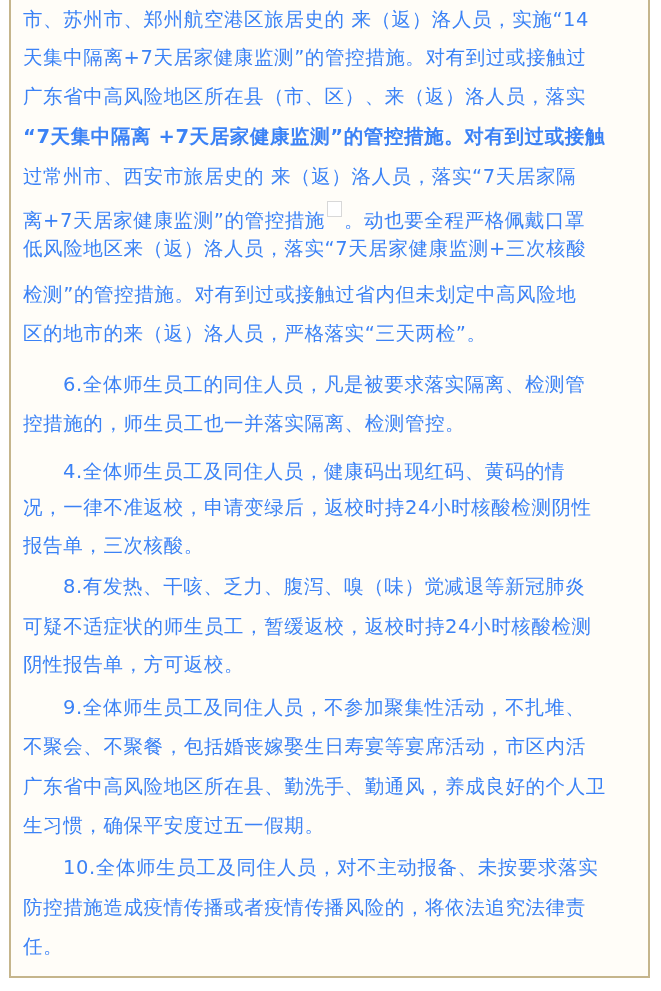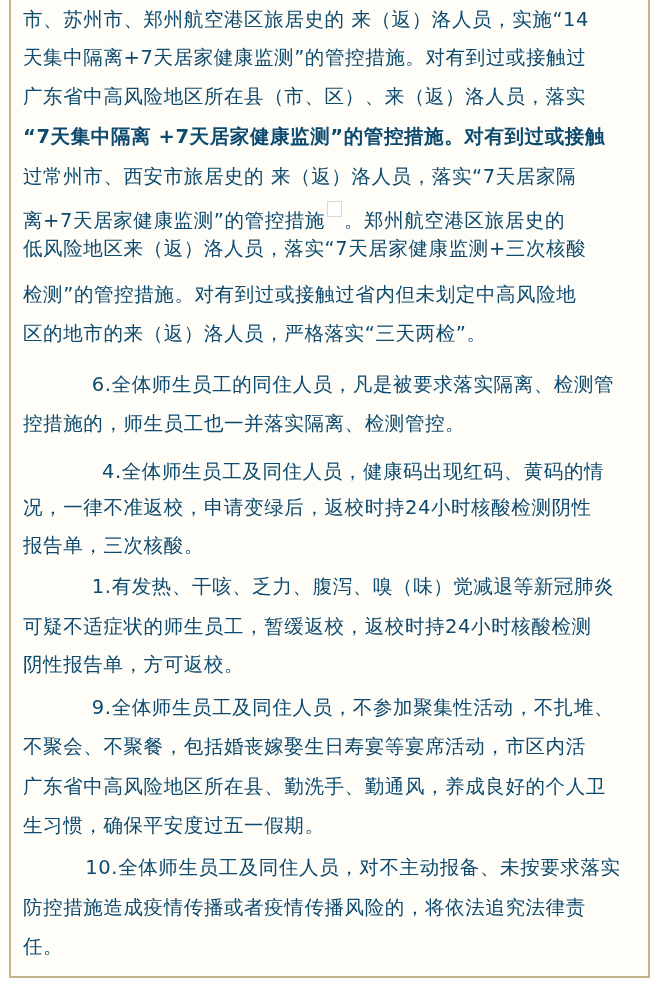--- a/index.html
+++ b/index.html
@@ -30,25 +30,25 @@
     margin: 0;
   }
   .line {
     display: block;
     position: absolute;
     left: 12px;
     width: 620px;
     height: 30px;
     font-size: 19.5px;
     line-height: 30px;
-    color: #0c4a6e;
+    color: #3b82f6;
     white-space: nowrap;
     letter-spacing: 0.6px;
   }
-  .line.indent { left: 52px; width: 580px; text-align: center; }
+  .line.indent { left: 52px; width: 580px; }
   .missing-glyph {
     display: inline-block;
     width: 13px;
     height: 14px;
     border: 1px solid #d8d8d8;
     background: #ffffff;
     vertical-align: 10px;
     margin: 0 2px;
   }
 </style>
@@ -57,40 +57,40 @@
 
 <div class="article-box">
 
   <div class="paragraph">
     <span class="line" style="top:7px">市、苏州市、郑州航空港区旅居史的 来（返）洛人员，实施“14</span>
     <span class="line" style="top:45px">天集中隔离+7天居家健康监测”的管控措施。对有到过或接触过</span>
     <span class="line" style="top:84px">广东省中高风险地区所在县（市、区）、来（返）洛人员，落实</span>
     <span class="line" style="top:124px; font-weight:bold">“7天集中隔离 +7天居家健康监测”的管控措施。对有到过或接触</span>
     <span class="line" style="top:164px">过常州市、西安市旅居史的 来（返）洛人员，落实“7天居家隔</span>
     <span class="line" style="top:203px">
-      <span>离+7天居家健康监测”的管控措施</span><span class="missing-glyph"></span><span>。郑州航空港区旅居史的</span>
+      <span>离+7天居家健康监测”的管控措施</span><span class="missing-glyph"></span><span>。动也要全程严格佩戴口罩</span>
     </span>
     <span class="line" style="top:236px">低风险地区来（返）洛人员，落实“7天居家健康监测+三次核酸</span>
     <span class="line" style="top:282px">检测”的管控措施。对有到过或接触过省内但未划定中高风险地</span>
     <span class="line" style="top:321px">区的地市的来（返）洛人员，严格落实“三天两检”。</span>
   </div>
 
   <div class="paragraph">
     <span class="line indent" style="top:372px">6.全体师生员工的同住人员，凡是被要求落实隔离、检测管</span>
     <span class="line" style="top:411px">控措施的，师生员工也一并落实隔离、检测管控。</span>
   </div>
 
   <div class="paragraph">
     <span class="line indent" style="top:459px">4.全体师生员工及同住人员，健康码出现红码、黄码的情</span>
     <span class="line" style="top:495px">况，一律不准返校，申请变绿后，返校时持24小时核酸检测阴性</span>
     <span class="line" style="top:533px">报告单，三次核酸。</span>
   </div>
 
   <div class="paragraph">
-    <span class="line indent" style="top:574px">1.有发热、干咳、乏力、腹泻、嗅（味）觉减退等新冠肺炎</span>
+    <span class="line indent" style="top:574px">8.有发热、干咳、乏力、腹泻、嗅（味）觉减退等新冠肺炎</span>
     <span class="line" style="top:614px">可疑不适症状的师生员工，暂缓返校，返校时持24小时核酸检测</span>
     <span class="line" style="top:652px">阴性报告单，方可返校。</span>
   </div>
 
   <div class="paragraph">
     <span class="line indent" style="top:695px">9.全体师生员工及同住人员，不参加聚集性活动，不扎堆、</span>
     <span class="line" style="top:734px">不聚会、不聚餐，包括婚丧嫁娶生日寿宴等宴席活动，市区内活</span>
     <span class="line" style="top:774px">广东省中高风险地区所在县、勤洗手、勤通风，养成良好的个人卫</span>
     <span class="line" style="top:813px">生习惯，确保平安度过五一假期。</span>
   </div>

